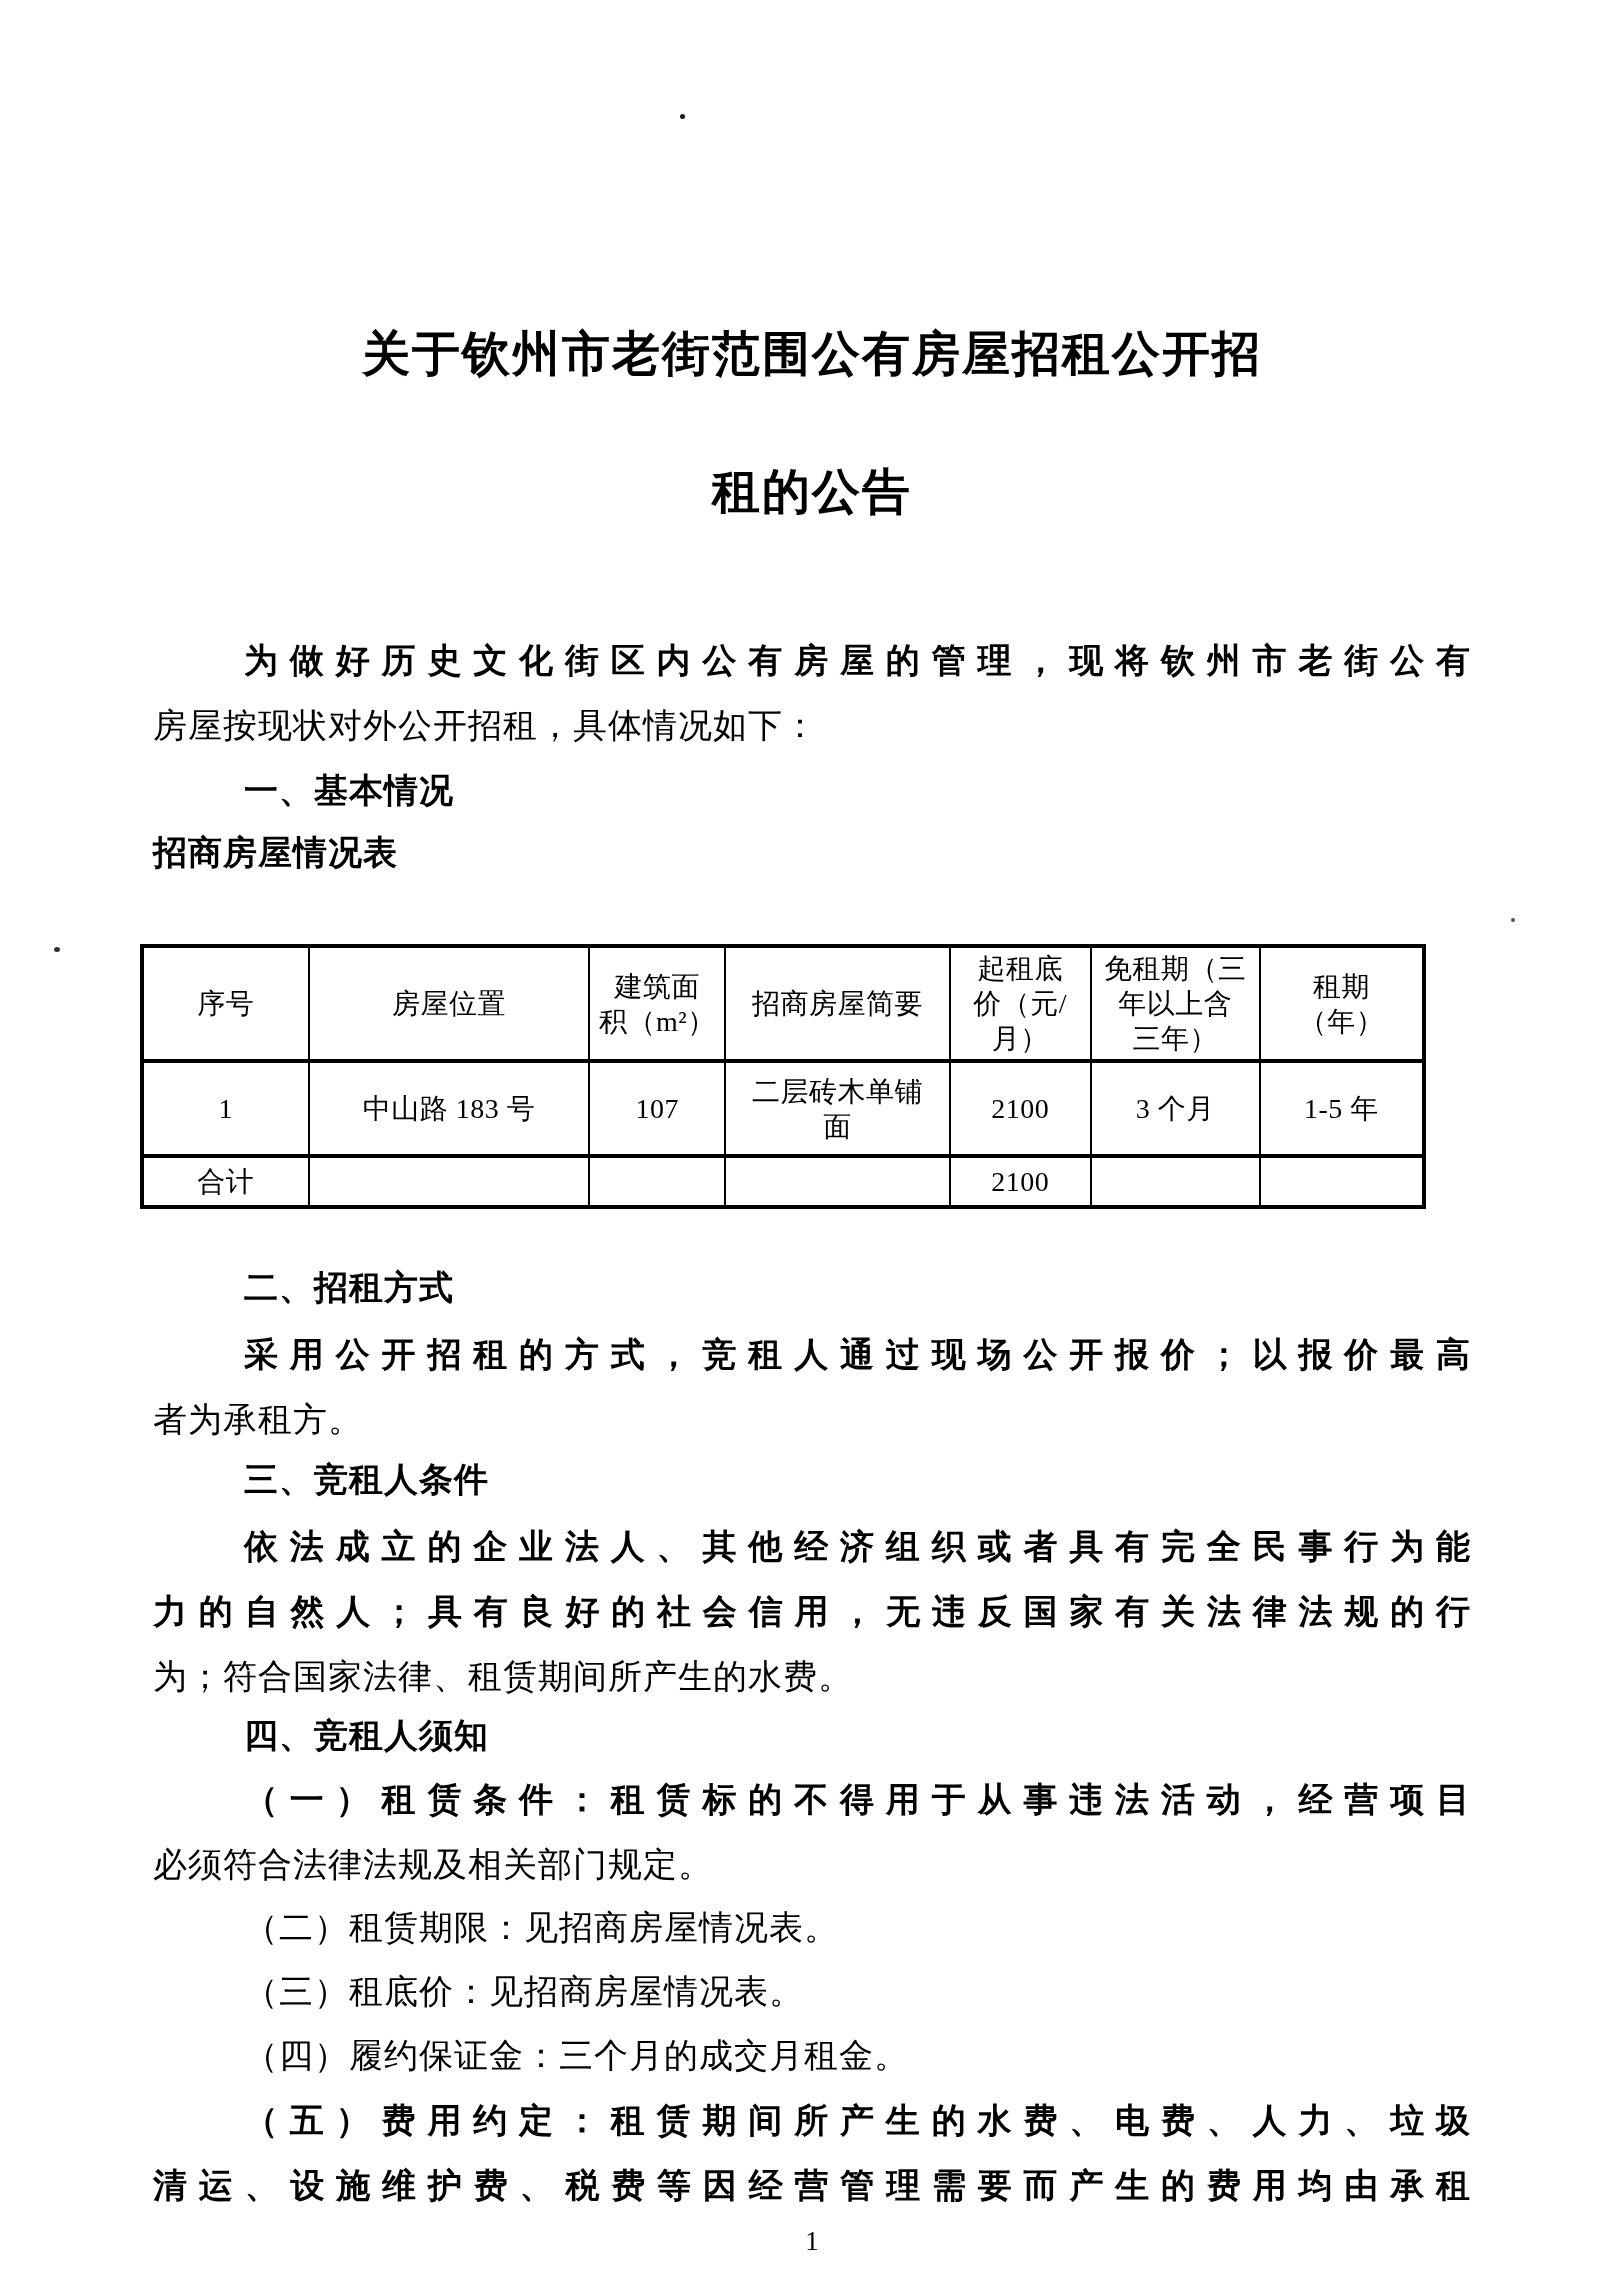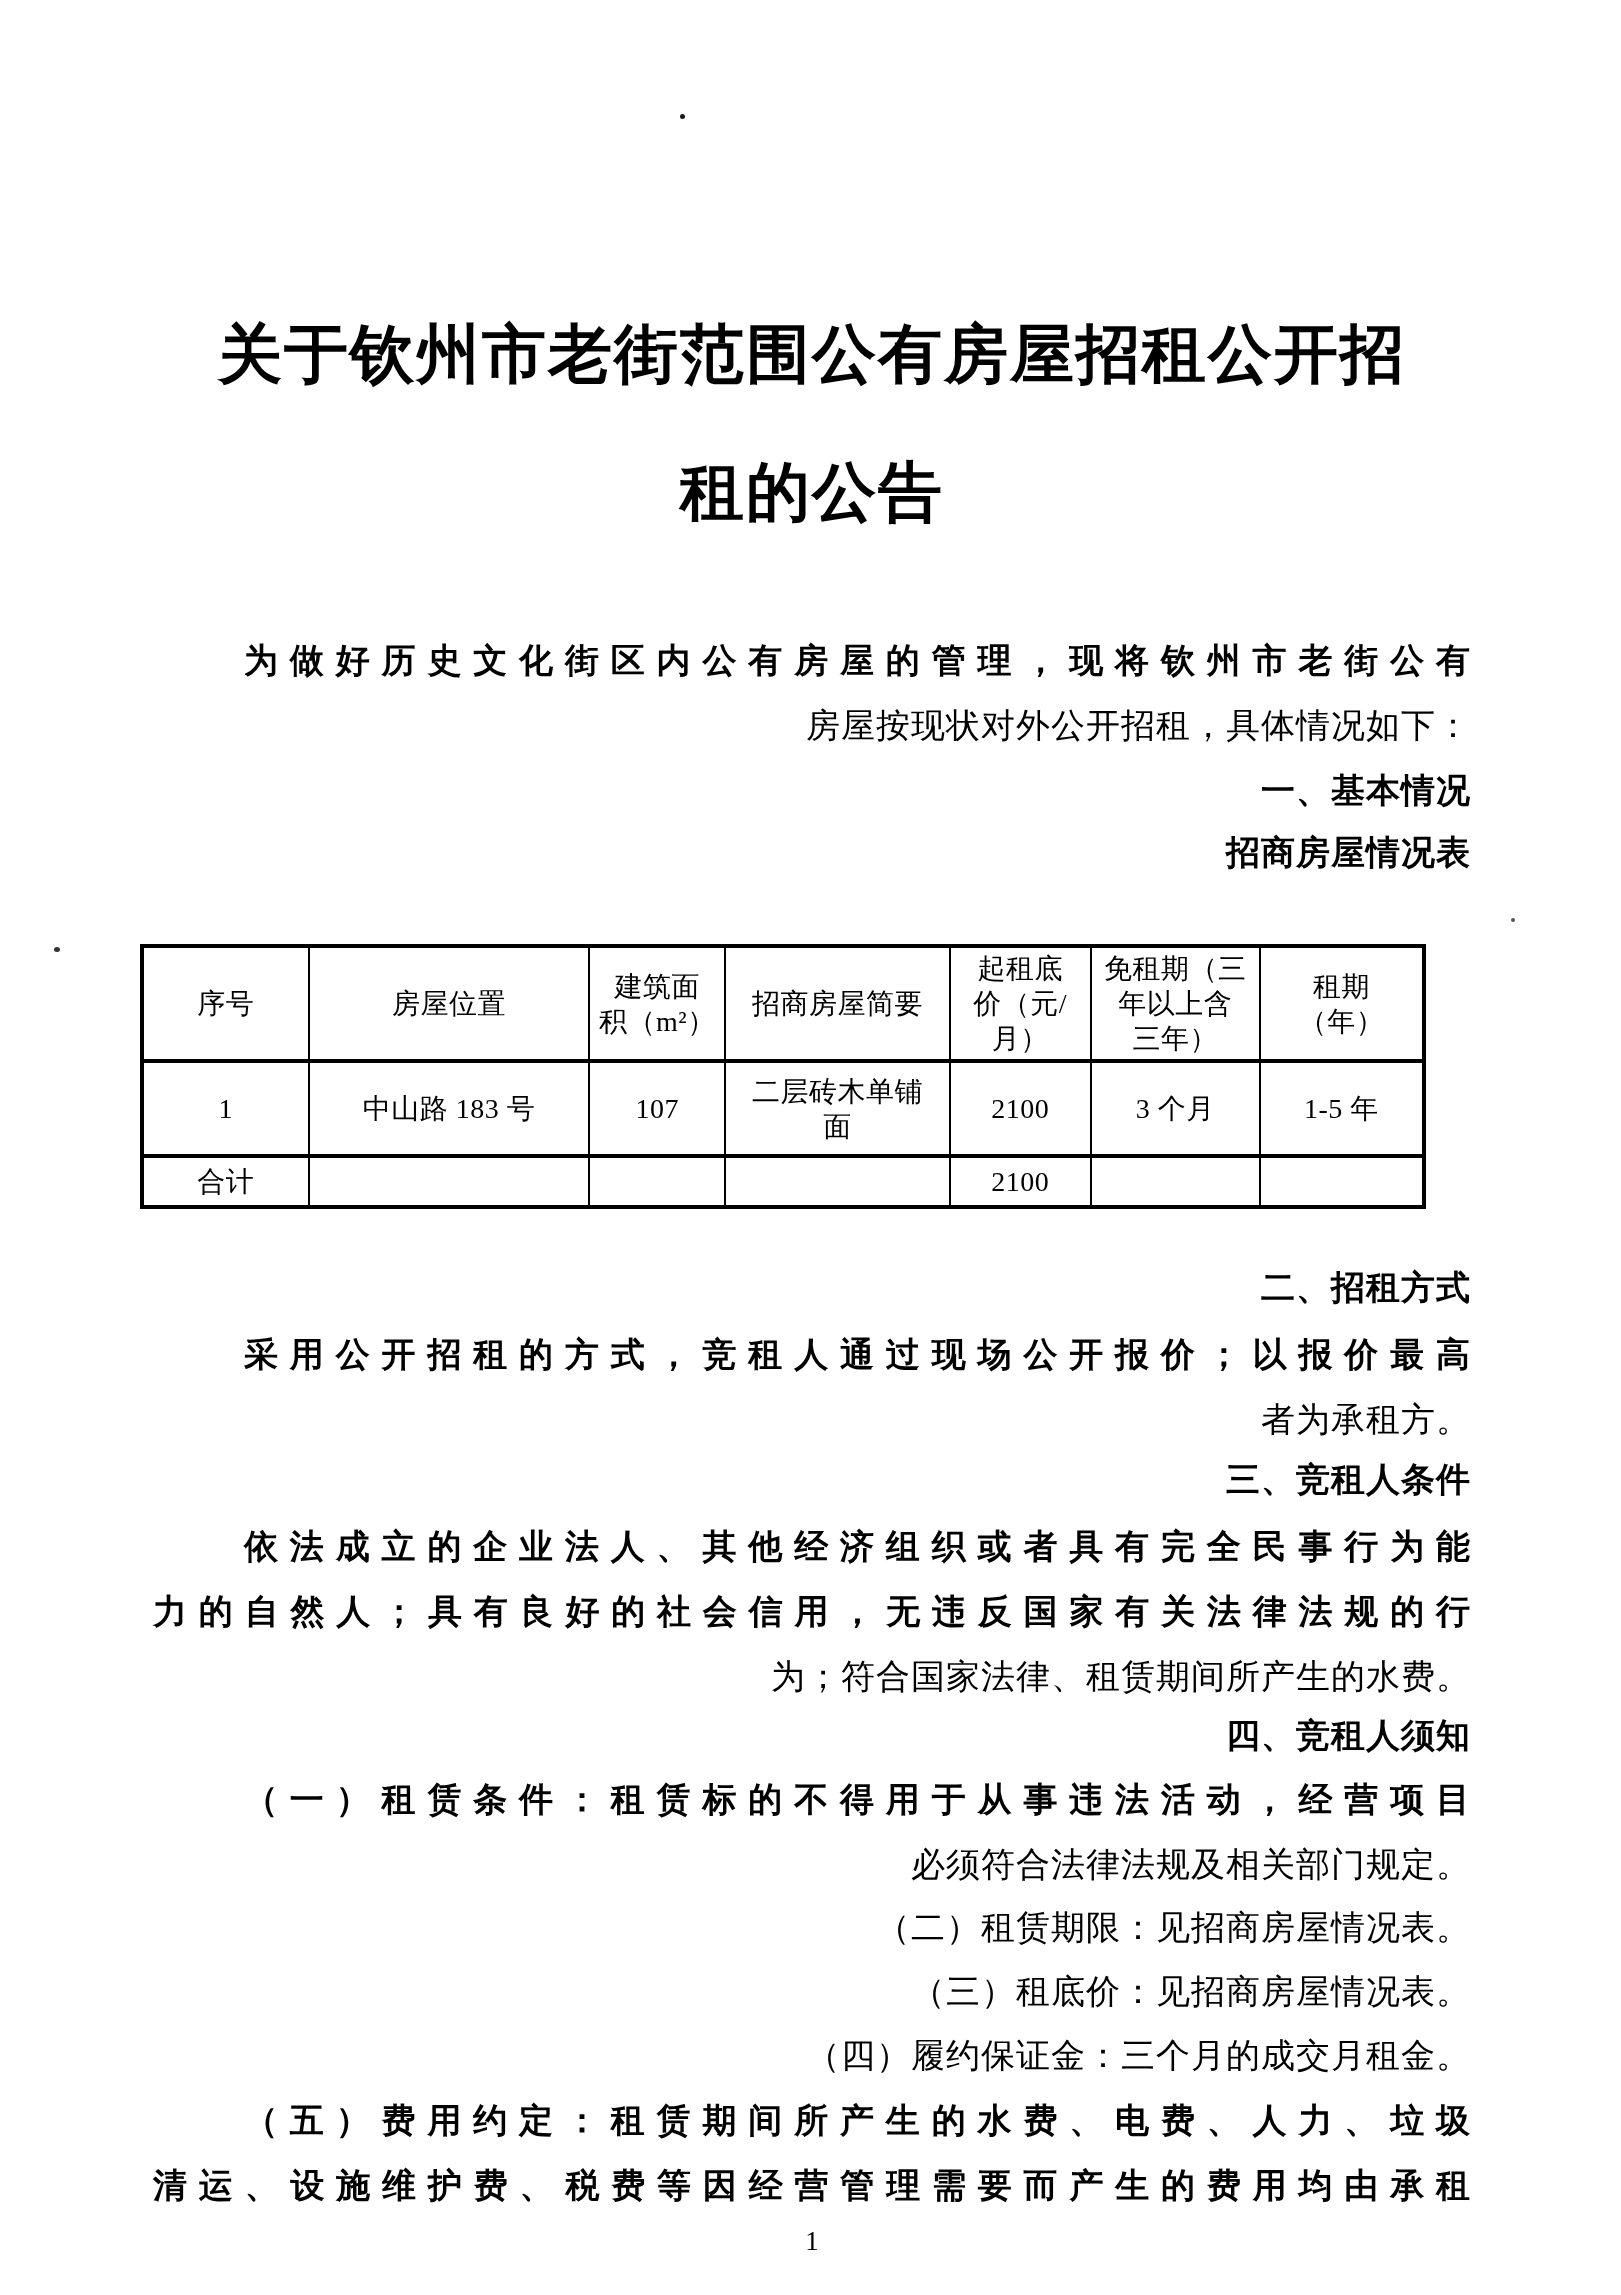--- a/index.html
+++ b/index.html
@@ -2,28 +2,28 @@
 <html style="font-size:8.2px"><head>
 <meta charset="utf-8">
 <style>
   html,body { margin:0; padding:0; background:#e8e8e8; }
   .page {
     position:relative; width:1622px; height:2295px; background:#ffffff;
     font-family:"Liberation Serif","DejaVu Serif",serif; color:#000;
     overflow:hidden; margin:0 auto;
   }
   .blk { position:absolute; left:153px; width:1318px; font-size:34px; line-height:65px; letter-spacing:1px; }
-  .ln { white-space:nowrap;text-align:right; }
+  .ln { white-space:nowrap; }
   .full { text-align:justify; text-align-last:justify; white-space:normal;font-weight:bold; }
   .ind { text-indent:91px; }
   .hd { font-family:"Liberation Sans","DejaVu Sans",sans-serif; font-weight:bold; }
   .title {
     position:absolute; left:153px; top:285px; width:1318px; text-align:center;
     font-family:"Liberation Sans","DejaVu Sans",sans-serif; font-weight:bold;
-    font-size:64px; line-height:138px; letter-spacing:2px;
+    font-size:48px; line-height:138px; letter-spacing:2px;
   }
   .title div { white-space:nowrap; }
   .caption { font-weight:bold; font-family:"Liberation Sans","DejaVu Sans",sans-serif; }
   table.housetable {
     position:absolute; left:140px; top:944px; width:1286px;
     border-collapse:collapse; table-layout:fixed;
     border:4.6px solid #000;
     font-size:28px; line-height:35px; letter-spacing:0.5px;
   }
   table.housetable td {

